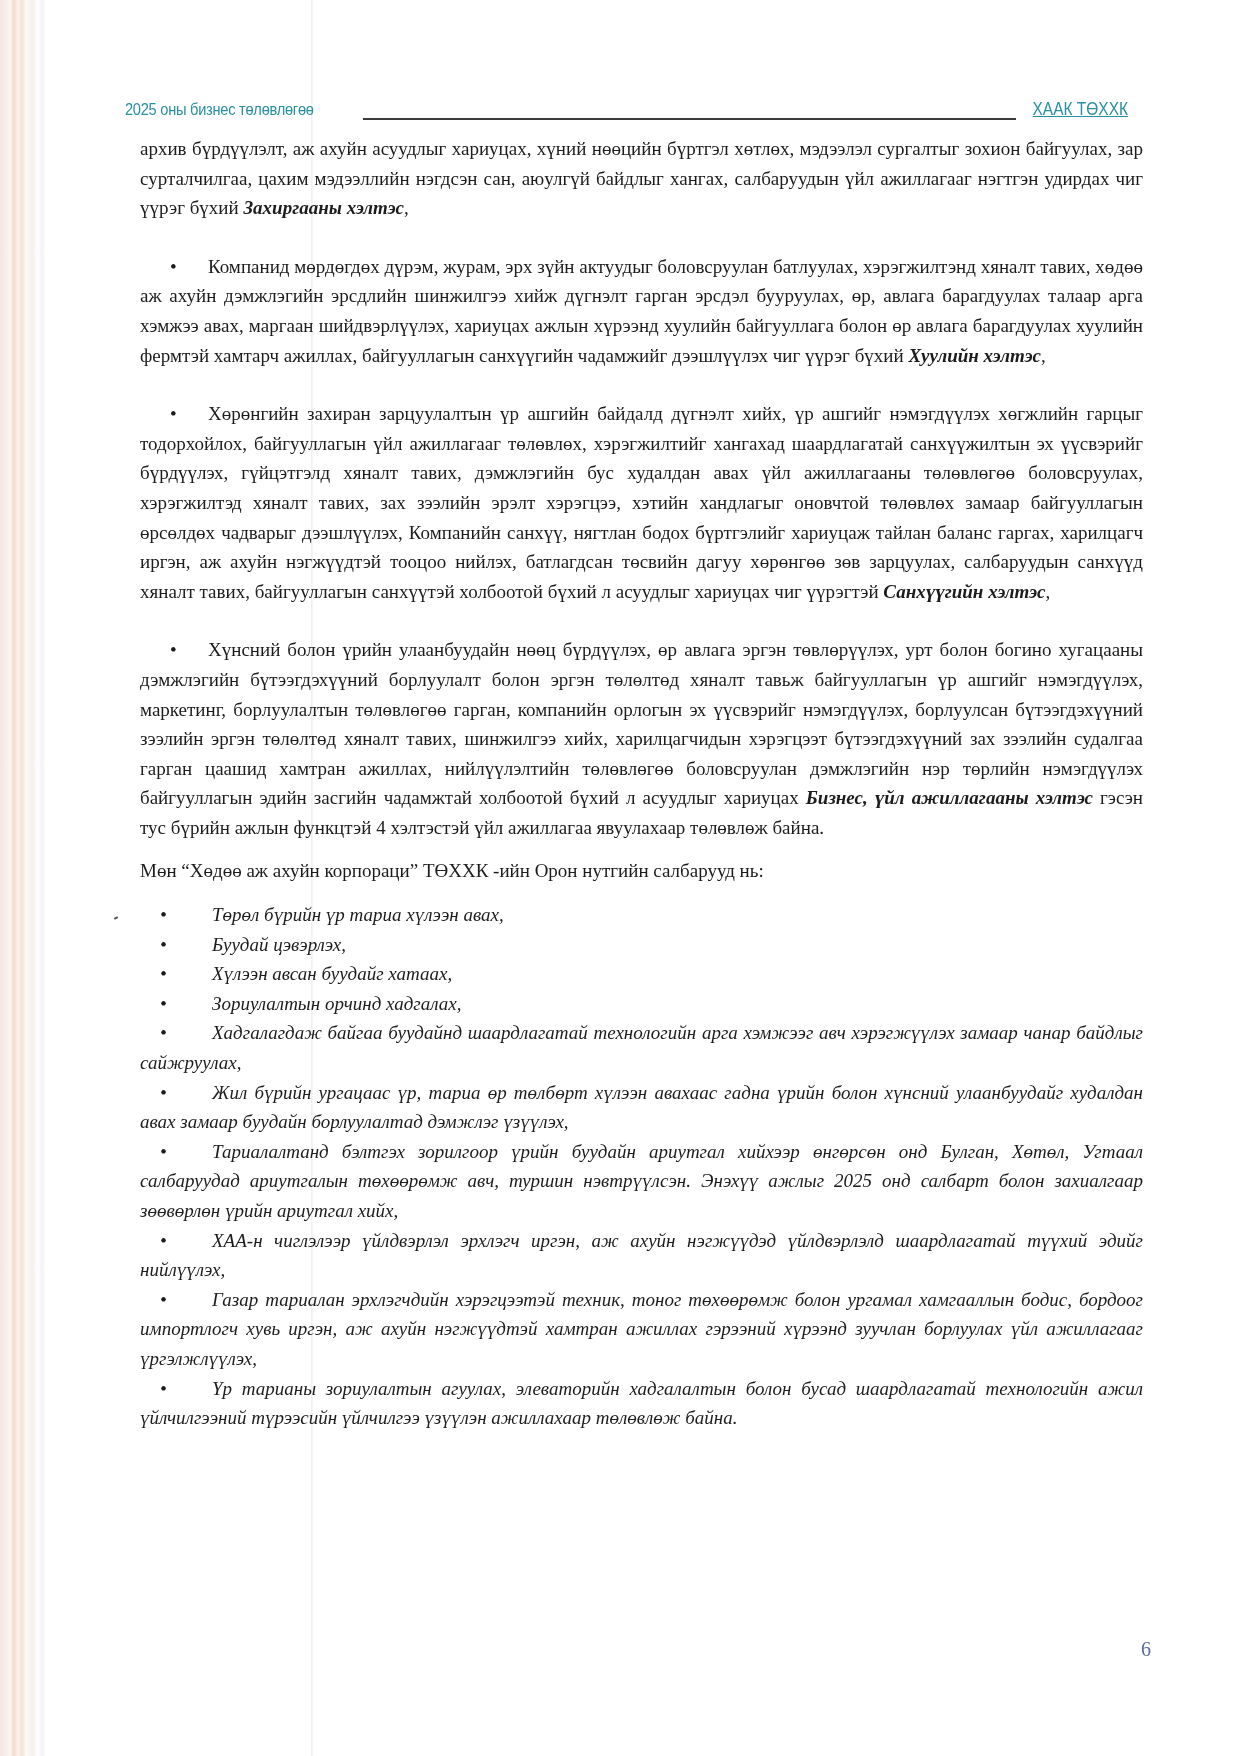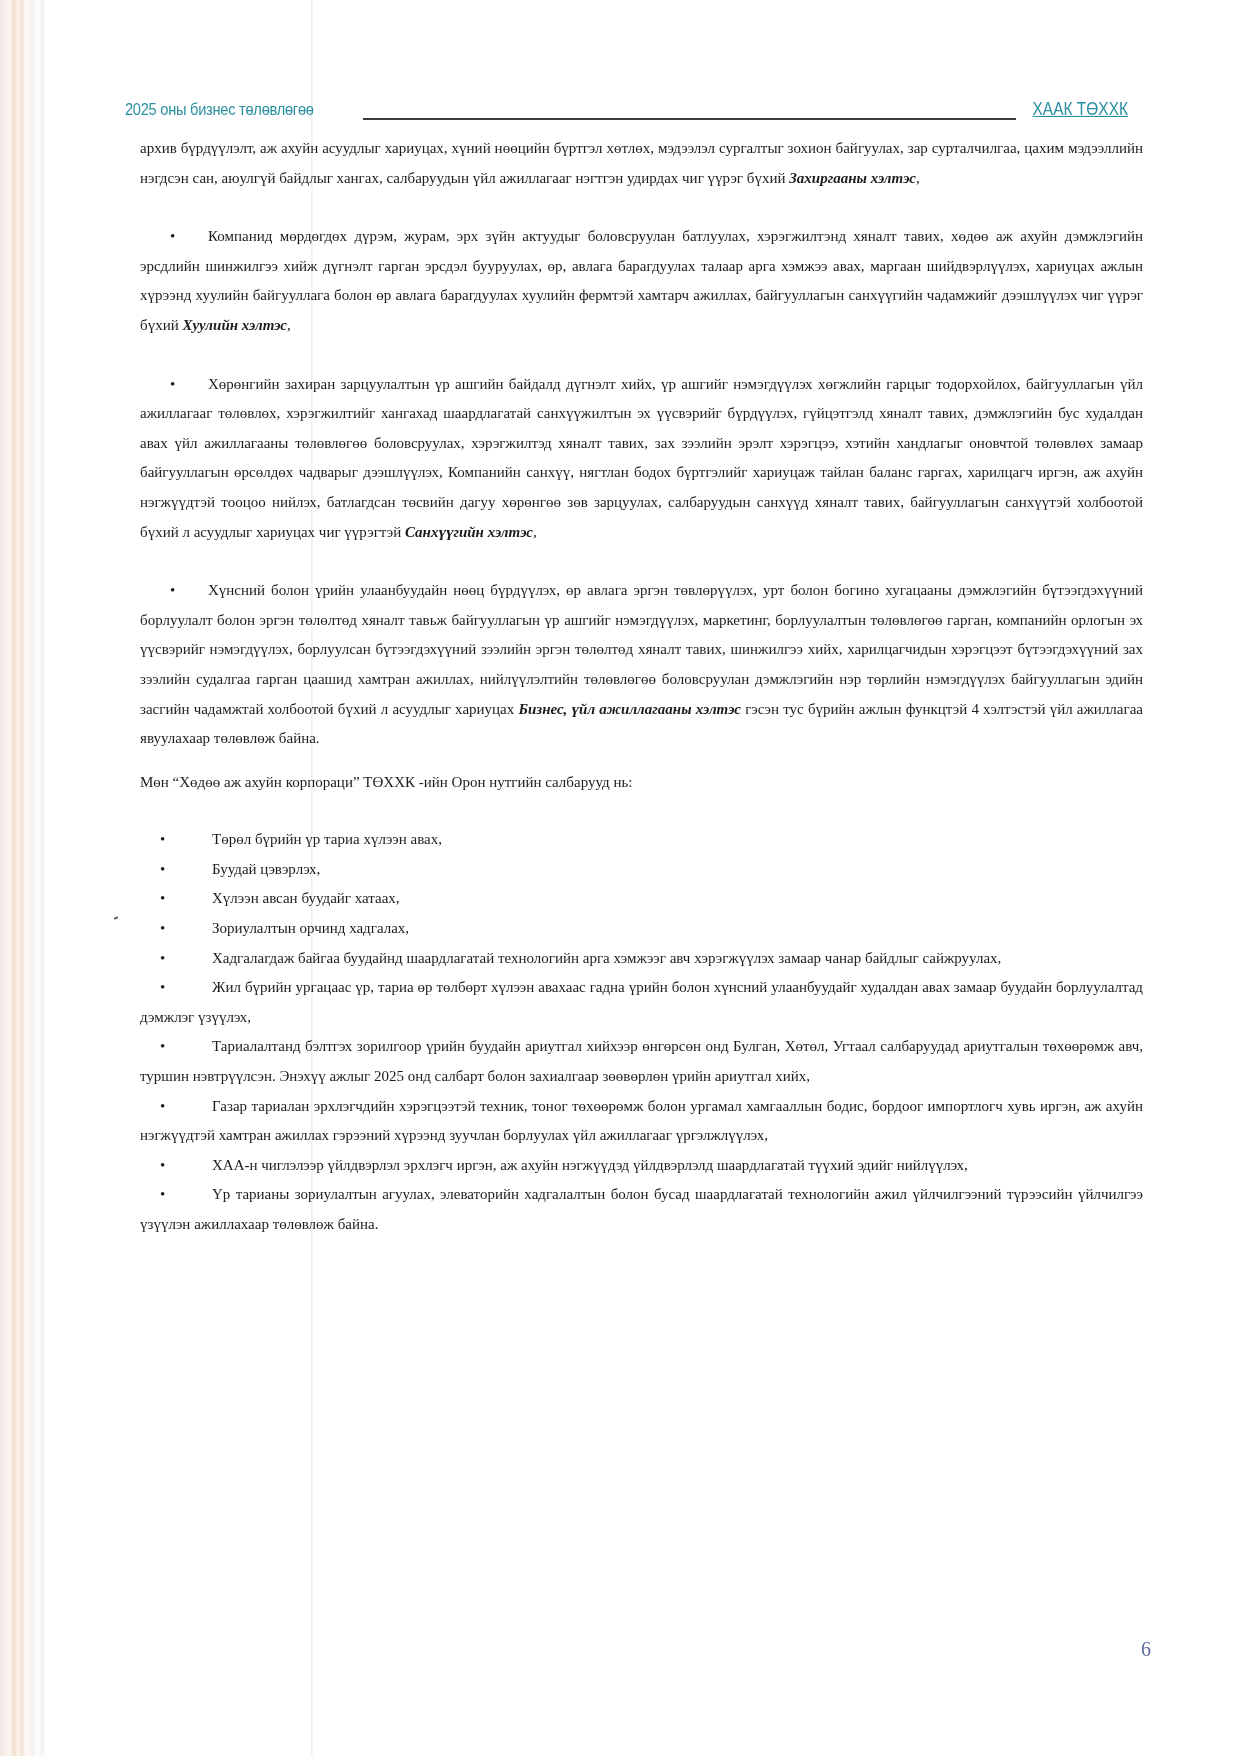--- a/index.html
+++ b/index.html
@@ -33,29 +33,29 @@
     background: #3a3a3a;
   }
   .header-right {
     position: absolute; right: 0; bottom: 2px;
     font-family: "Liberation Sans", "DejaVu Sans", sans-serif;
     font-size: 18px; color: #2a8fa0; text-decoration: underline;
     transform: scaleX(0.86); transform-origin: right bottom; white-space: nowrap;
   }
   .body {
     position: absolute; left: 140px; top: 134px; width: 1003px;
-    font-size: 15px; line-height: 29.6px; text-align: justify;
+    font-size: 19px; line-height: 29.6px; text-align: justify;
   }
   .body p { margin: 0; }
   .para-gap { height: 29px; }
   .bullet-para { text-indent: 30px; }
   .bullet-para .dot { display: inline-block; width: 38px; text-indent: 0; }
   .em { font-weight: bold; font-style: italic; }
   .intro { margin-top: 0; }
-  .list { margin-top: 28px; }
+  .list { margin-top: 14px; font-style: italic; }
   .list-item { text-indent: 20px; }
   .list-item .dot { display: inline-block; width: 52px; text-indent: 0; }
   .stray-mark {
     position: absolute; left: 114px; top: 917px; width: 4px; height: 2px;
     background: #555; transform: rotate(-25deg);
   }
   .page-number {
     position: absolute; left: 1141px; top: 1638px;
     font-size: 20px; color: #5a6a9a;
   }
@@ -92,21 +92,21 @@
   <p class="intro">Мөн “Хөдөө аж ахуйн корпораци” ТӨХХК -ийн Орон нутгийн салбарууд нь:</p>
 
   <div class="list">
     <p class="list-item"><span class="dot">•</span><span>Төрөл бүрийн үр тариа хүлээн авах,</span></p>
     <p class="list-item"><span class="dot">•</span><span>Буудай цэвэрлэх,</span></p>
     <p class="list-item"><span class="dot">•</span><span>Хүлээн авсан буудайг хатаах,</span></p>
     <p class="list-item"><span class="dot">•</span><span>Зориулалтын орчинд хадгалах,</span></p>
     <p class="list-item"><span class="dot">•</span><span>Хадгалагдаж байгаа буудайнд шаардлагатай технологийн арга хэмжээг авч хэрэгжүүлэх замаар чанар байдлыг сайжруулах,</span></p>
     <p class="list-item"><span class="dot">•</span><span>Жил бүрийн ургацаас үр, тариа өр төлбөрт хүлээн авахаас гадна үрийн болон хүнсний улаанбуудайг худалдан авах замаар буудайн борлуулалтад дэмжлэг үзүүлэх,</span></p>
     <p class="list-item"><span class="dot">•</span><span>Тариалалтанд бэлтгэх зорилгоор үрийн буудайн ариутгал хийхээр өнгөрсөн онд Булган, Хөтөл, Угтаал салбаруудад ариутгалын төхөөрөмж авч, туршин нэвтрүүлсэн. Энэхүү ажлыг 2025 онд салбарт болон захиалгаар зөөвөрлөн үрийн ариутгал хийх,</span></p>
+    <p class="list-item"><span class="dot">•</span><span>ХАА-н чиглэлээр үйлдвэрлэл эрхлэгч иргэн, аж ахуйн нэгжүүдэд үйлдвэрлэлд шаардлагатай түүхий эдийг нийлүүлэх,</span></p>
     <p class="list-item"><span class="dot">•</span><span>Газар тариалан эрхлэгчдийн хэрэгцээтэй техник, тоног төхөөрөмж болон ургамал хамгааллын бодис, бордоог импортлогч хувь иргэн, аж ахуйн нэгжүүдтэй хамтран ажиллах гэрээний хүрээнд зуучлан борлуулах үйл ажиллагааг үргэлжлүүлэх,</span></p>
-    <p class="list-item"><span class="dot">•</span><span>ХАА-н чиглэлээр үйлдвэрлэл эрхлэгч иргэн, аж ахуйн нэгжүүдэд үйлдвэрлэлд шаардлагатай түүхий эдийг нийлүүлэх,</span></p>
     <p class="list-item"><span class="dot">•</span><span>Үр тарианы зориулалтын агуулах, элеваторийн хадгалалтын болон бусад шаардлагатай технологийн ажил үйлчилгээний түрээсийн үйлчилгээ үзүүлэн ажиллахаар төлөвлөж байна.</span></p>
   </div>
 </div>
 
 <div class="stray-mark"></div>
 
 <div class="page-number">6</div>
 
 </body></html>

